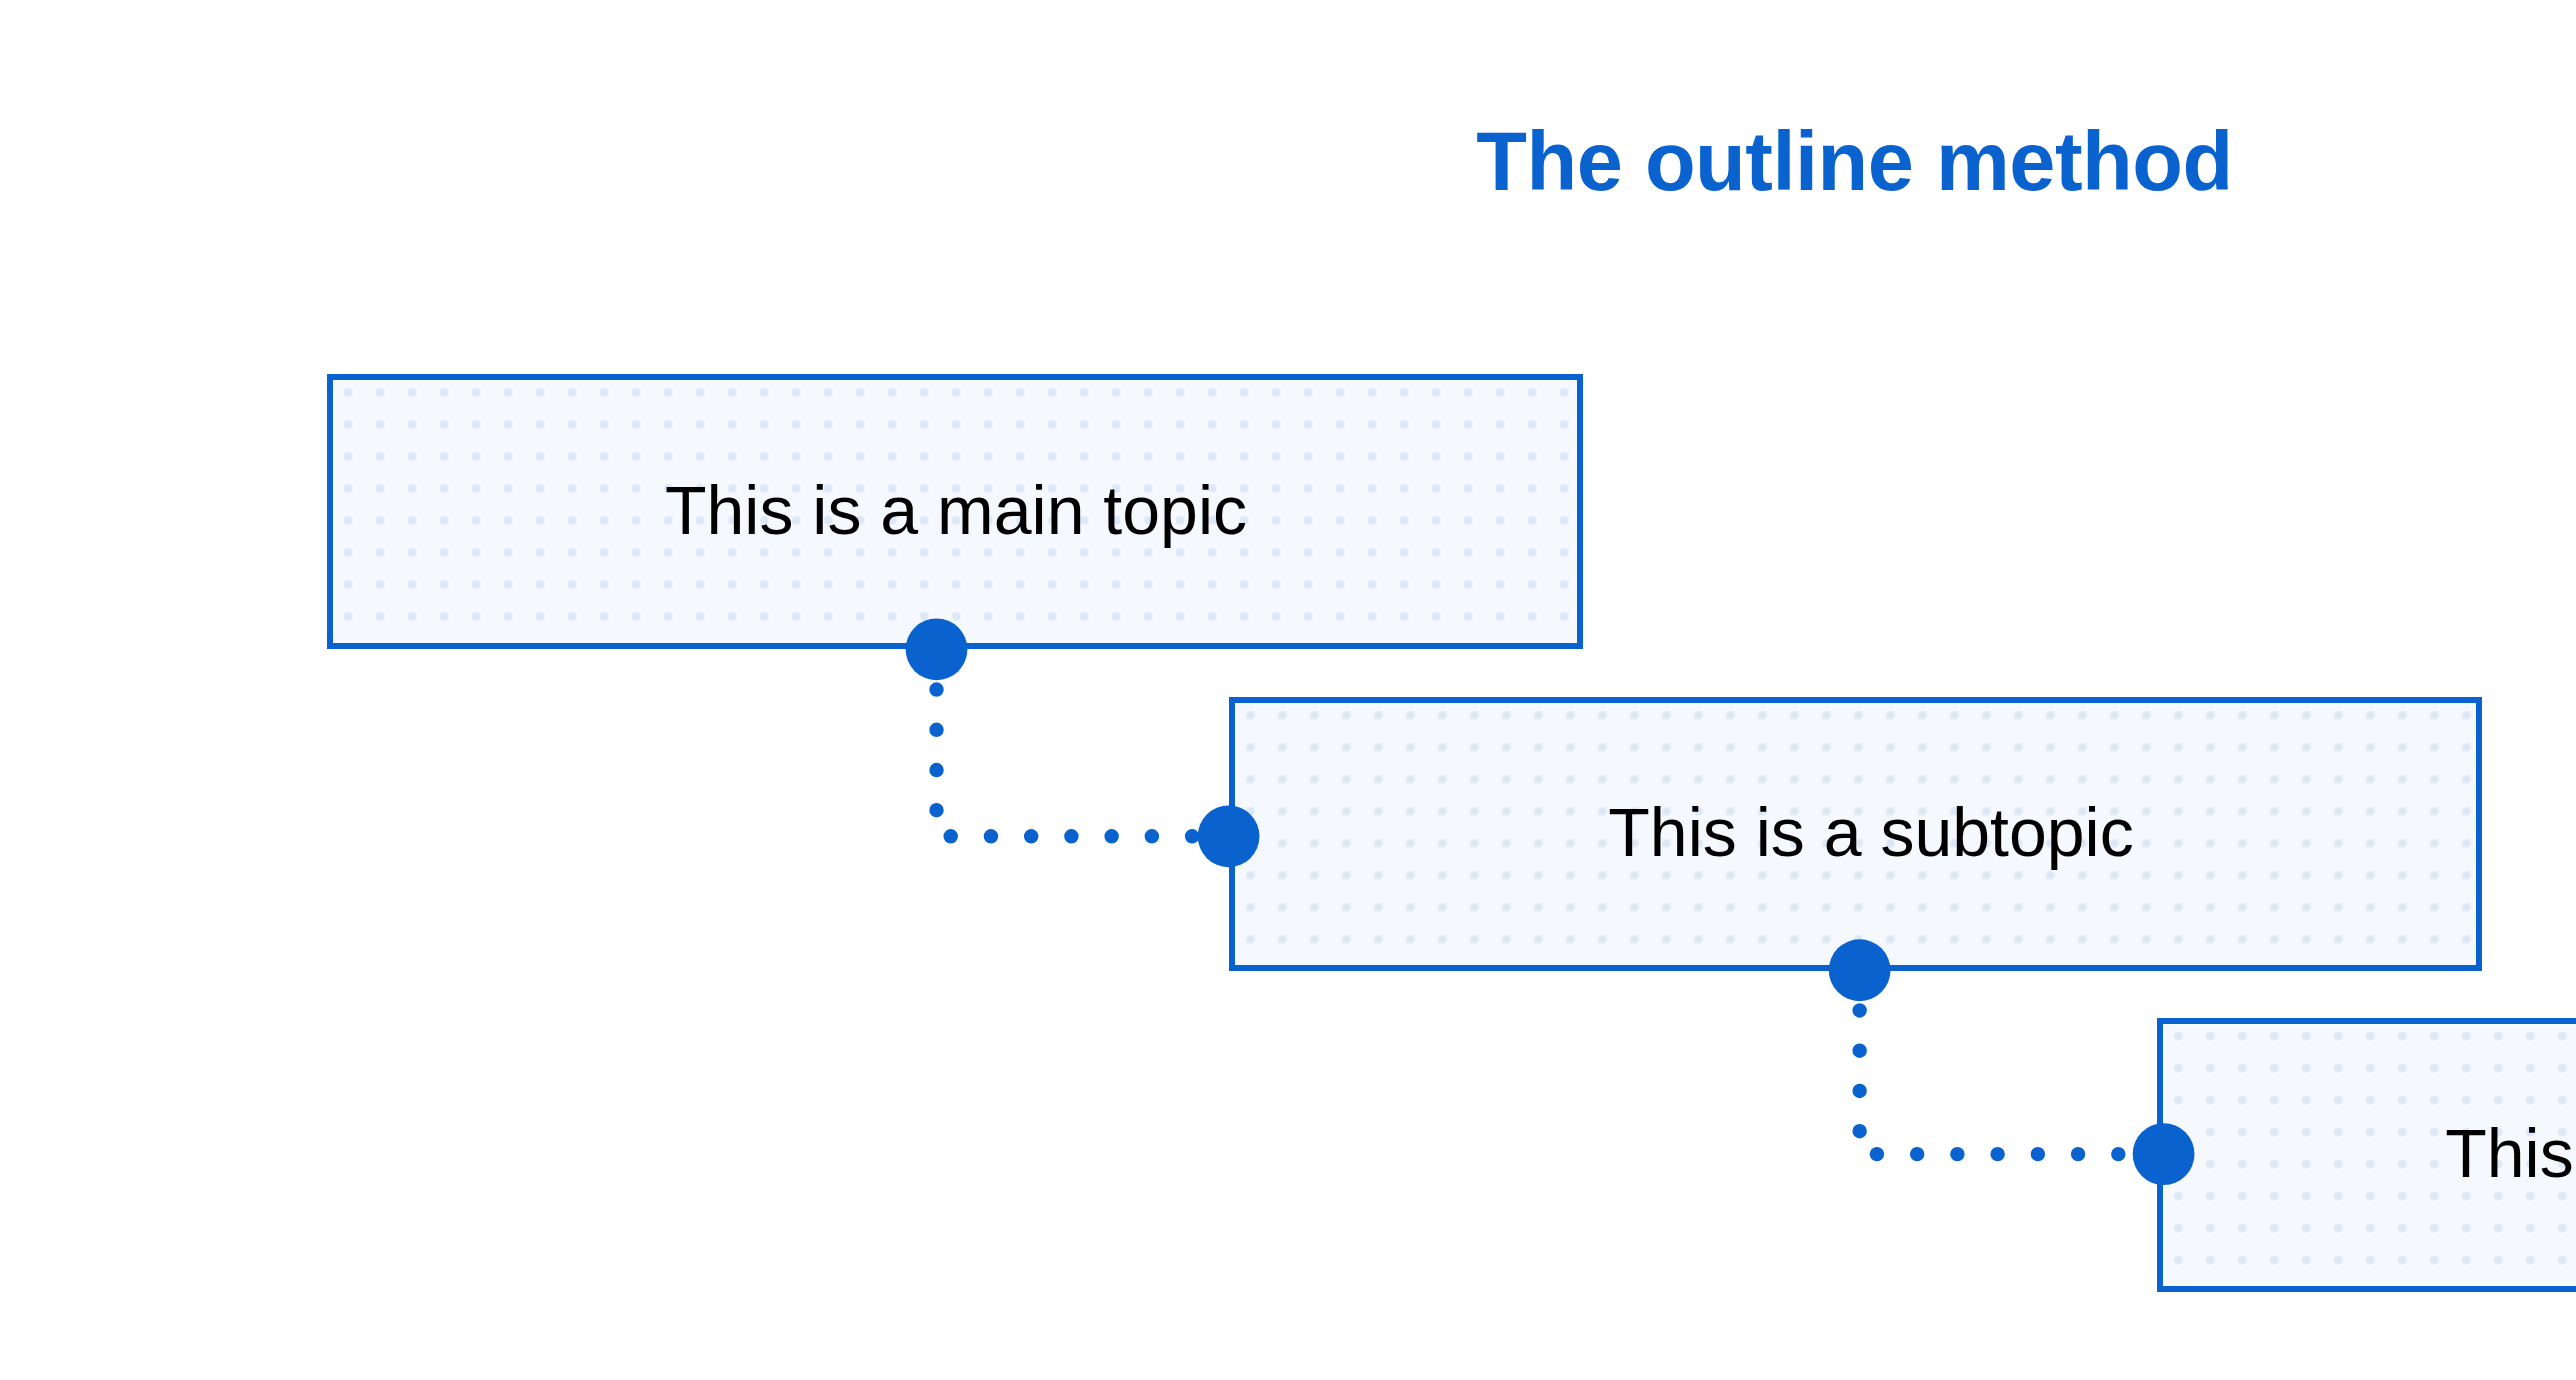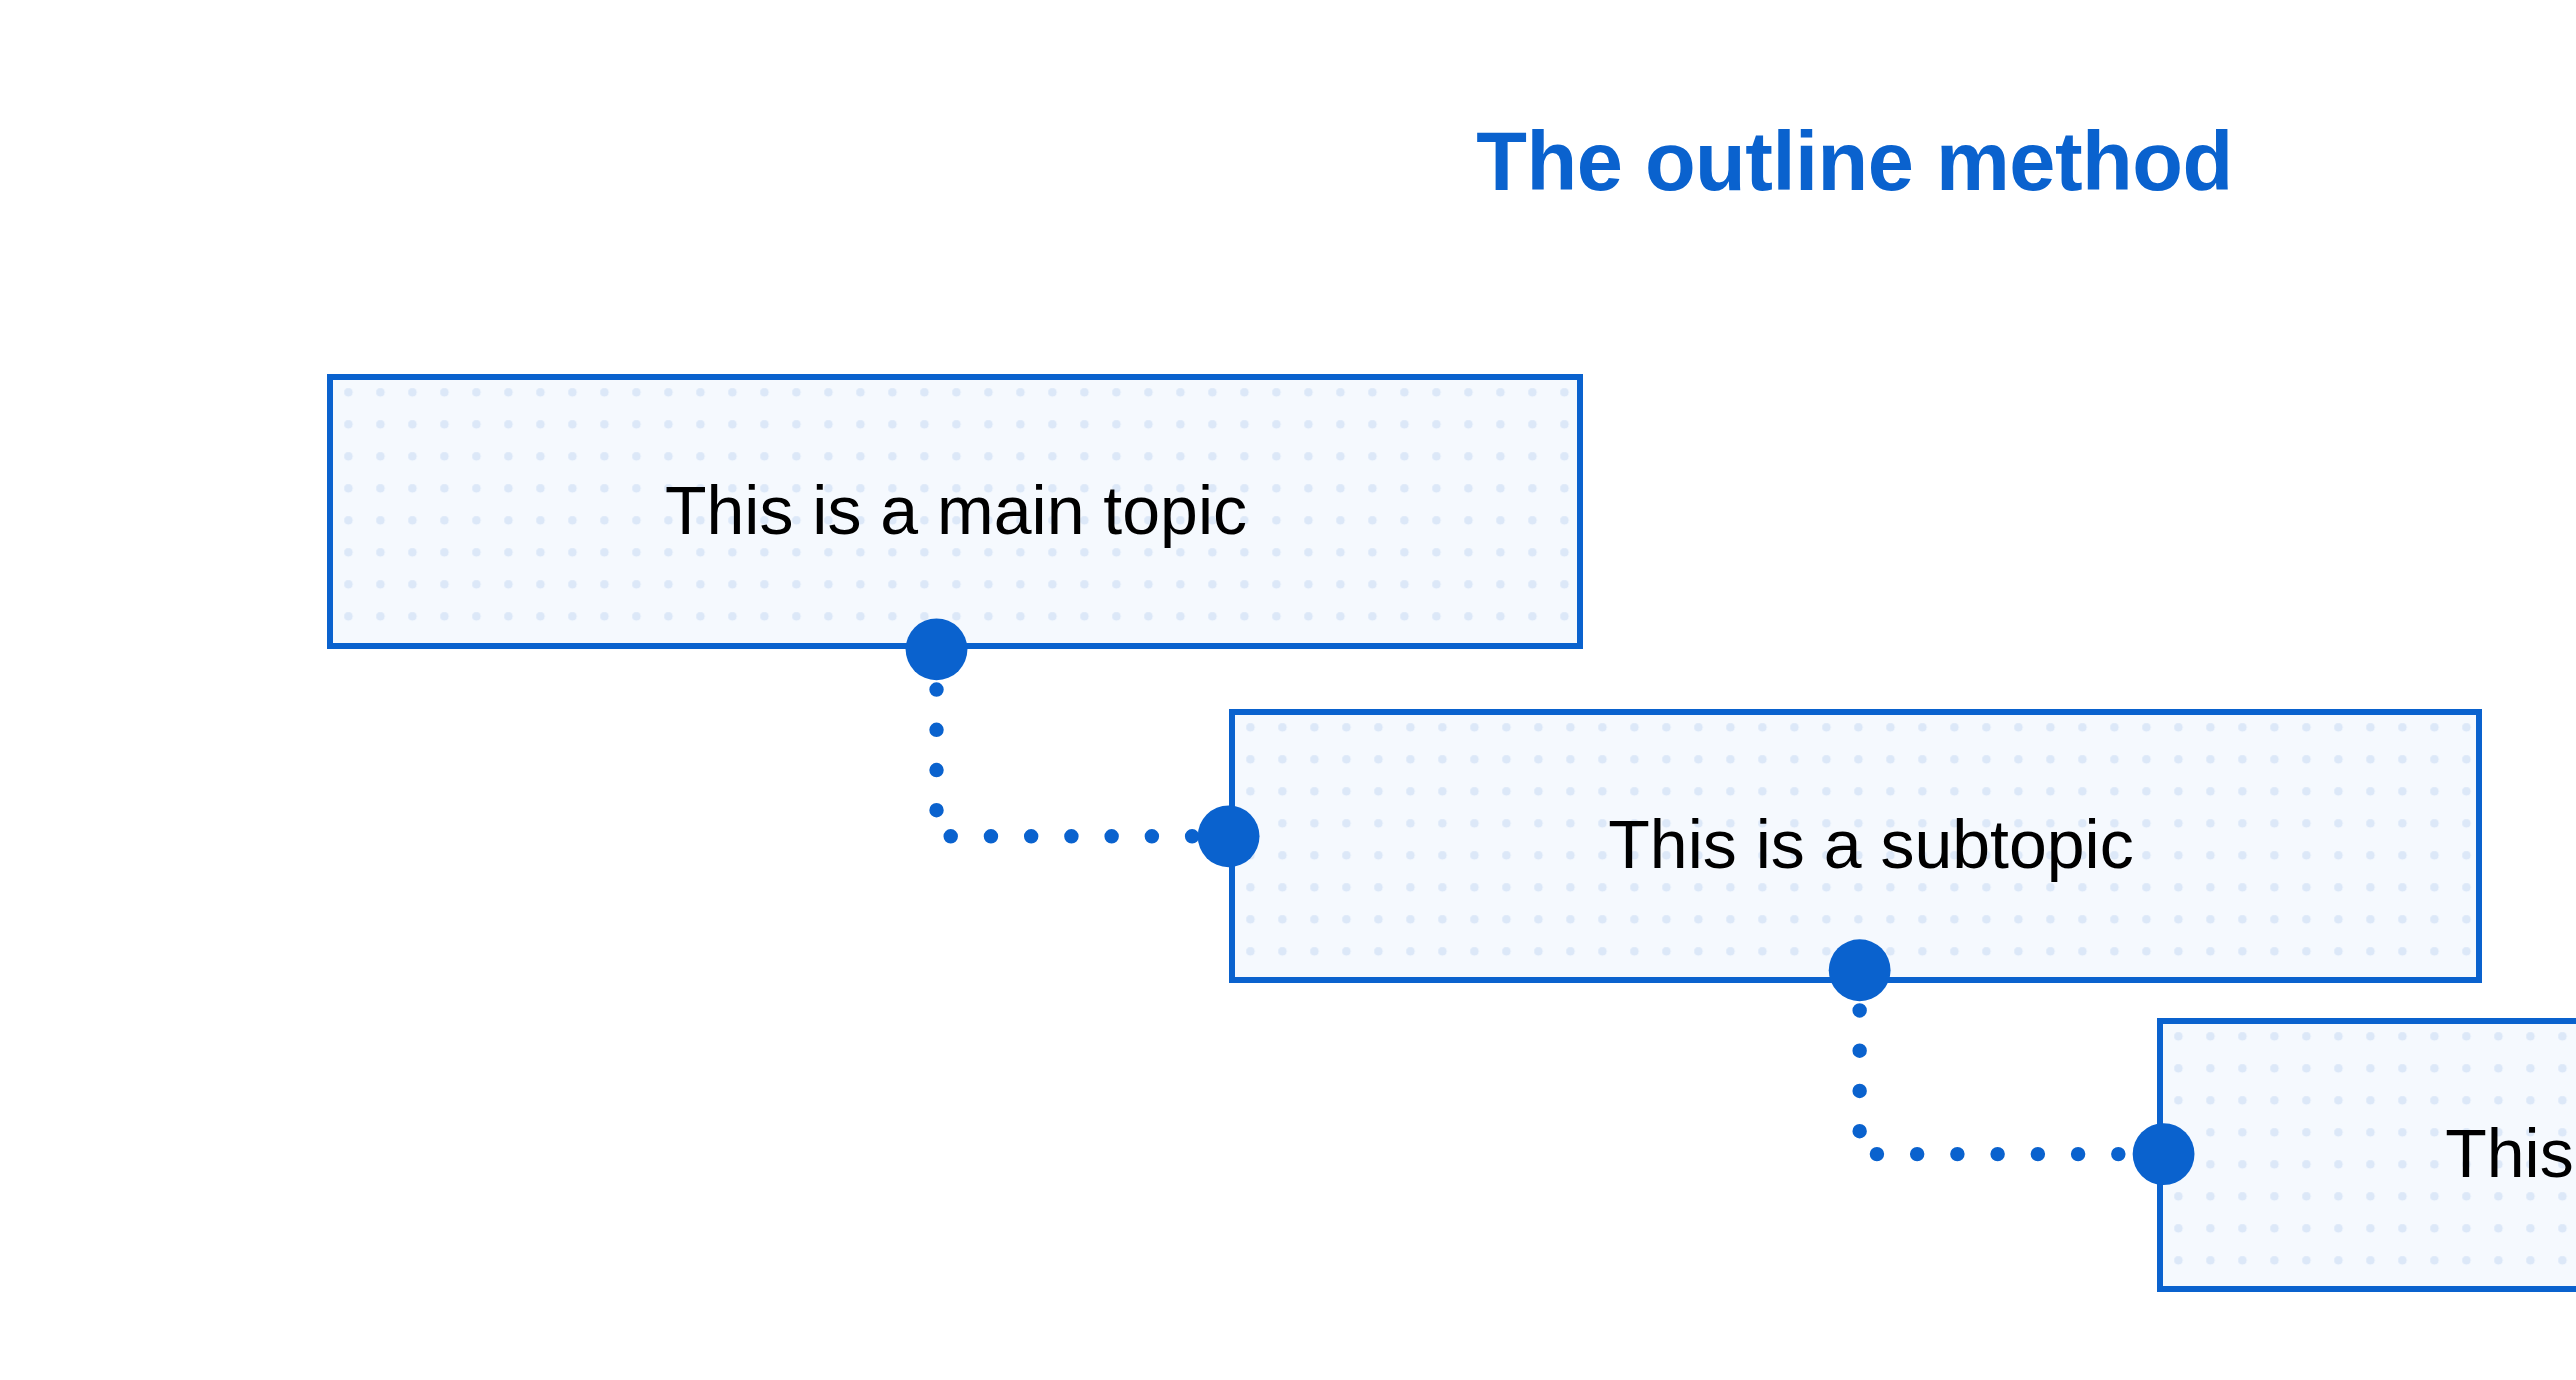--- a/index.html
+++ b/index.html
@@ -51,21 +51,21 @@
     text-align: center;
     font-size: 68px;
     line-height: 1.0;
     color: #000000;
     white-space: nowrap;
     position: relative;
     z-index: 2;
   }
 
   #node-box-1 { left: 309px;  top: 374px;  width: 1256px; height: 275px; }
-  #node-box-2 { left: 1229px; top: 697px; width: 1253px; height: 274px; margin-top: 12px; }
+  #node-box-2 { left: 1229px; top: 697px; width: 1253px; height: 274px; }
   #node-box-3 { left: 2157px; top: 1018px; width: 1244px; height: 274px; }
 
   
   #node-box-1 .node-label { transform: translateX(1px)  translateY(-2.1px); }
   #node-box-2 .node-label { transform: translateX(15.5px) translateY(-2.1px); }
   #node-box-3 .node-label { transform: translateX(31px) translateY(-2.1px); }
 
   
   #connectors {
     position: absolute;

